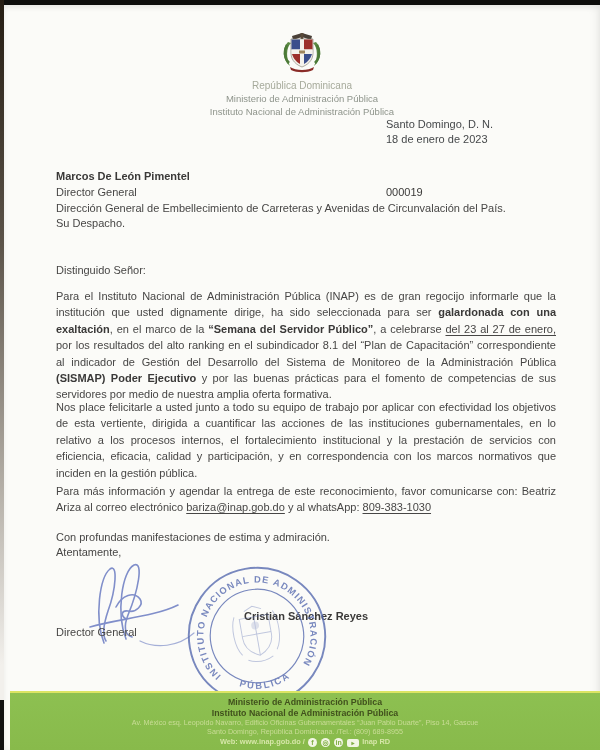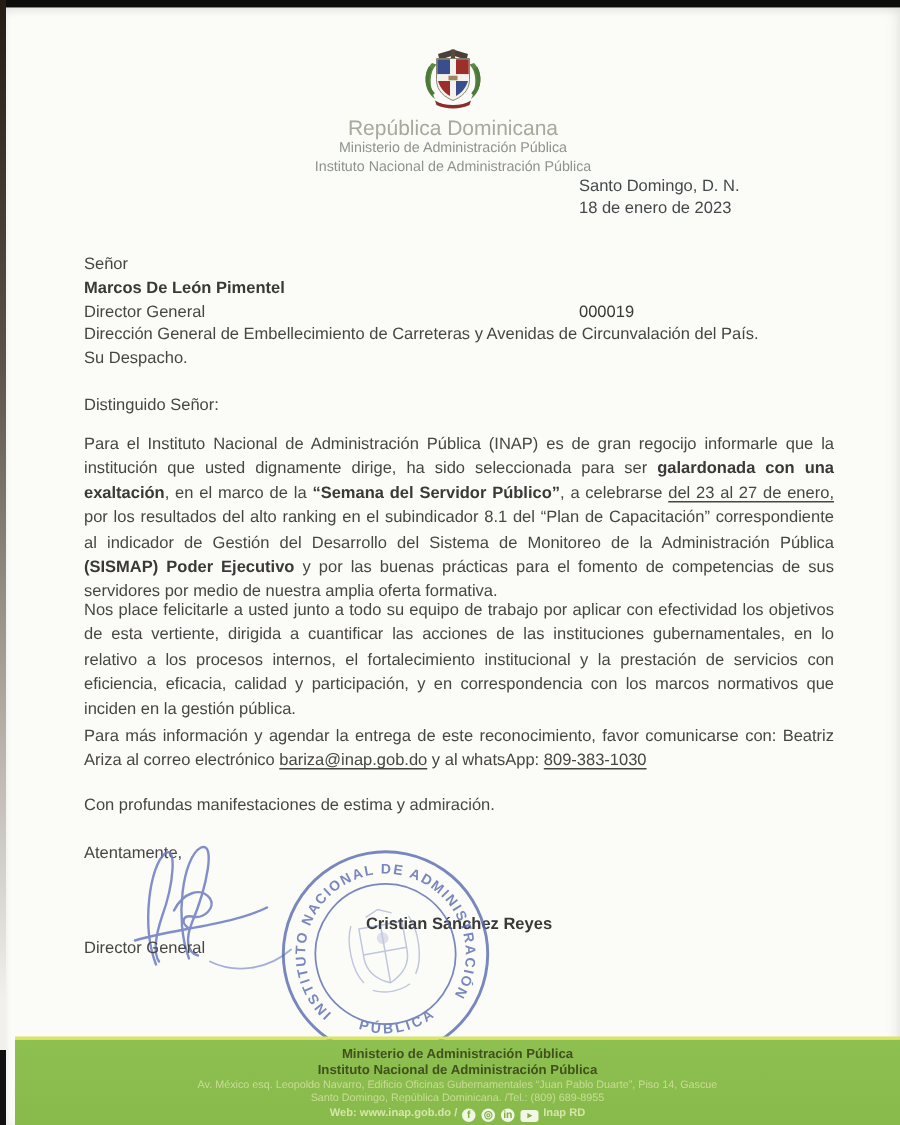--- a/index.html
+++ b/index.html
@@ -6,38 +6,38 @@
     font-family:"Liberation Sans",sans-serif;}
   .scan-top{position:absolute;top:0;left:0;right:0;height:5px;background:#0d0d0b;}
   .scan-left{position:absolute;top:0;left:0;width:4px;height:700px;
     background:linear-gradient(to bottom,#241c12 0%,#5c544a 35%,#b5b0a8 70%,#f2f0ec 95%);}
   .paper{position:absolute;top:5px;left:4px;right:0;bottom:0;background:#fbfbf8;
     box-shadow:inset -4px 0 8px rgba(0,0,0,.05), inset 0 3px 5px rgba(0,0,0,.06);}
   .blk{position:absolute;left:52px;width:500px;color:#474645;font-size:11px;line-height:16.4px;}
   
   .letterhead{position:absolute;top:27px;left:0;width:100%;text-align:center;}
   .coat{display:block;margin:0 auto 3px auto;}
-  .lh-line1{font-size:14px;line-height:13px;color:#a6aa9b;}
+  .lh-line1{font-size:10px;line-height:13px;color:#a6aa9b;}
   .lh-line{font-size:9.5px;line-height:13px;color:#8e948b;}
   
   .dateline{position:absolute;top:112px;left:382px;font-size:11px;line-height:15px;color:#45484a;}
   
   .recipient{top:164px;line-height:15.8px;}
   .b{font-weight:bold;color:#3a3938;}
   .u{text-decoration:underline;text-underline-offset:2px;}
   .docnum{position:absolute;left:330px;top:31px;font-weight:normal;color:#3a3938;}
   .rec-line{position:relative;}
   
   .just{text-align:justify;}
   .greeting{top:257px;}
   .p1{top:283px;}
   .p2{top:394px;}
   .p3{top:478px;}
   .closing{top:524px;}
-  .farewell{top:556px;}
+  .farewell{top:539px;}
   .signer-name{top:603px;font-weight:bold;color:#3a3938;text-align:center;}
   .signer-title{top:619px;}
   .initials{top:662px;margin-top:46px;}
   .sig-svg{position:absolute;left:78px;top:550px;pointer-events:none;}
   .stamp{position:absolute;left:180px;top:558px;transform:rotate(-10deg);opacity:.78;}
   
   .footer{position:absolute;left:6px;right:0;top:686px;height:59px;
     background:linear-gradient(to bottom,#8dc051 0%,#88ba4b 100%);
     border-top:2.5px solid #dbe464;text-align:center;box-sizing:border-box;padding-top:4px;}
   .ft-bold{font-size:8.8px;line-height:10.5px;font-weight:bold;color:#41511d;}
@@ -80,21 +80,20 @@
     <div class="lh-line">Ministerio de Administración Pública</div>
     <div class="lh-line">Instituto Nacional de Administración Pública</div>
   </div>
 
   <div class="dateline">
     <div>Santo Domingo, D. N.</div>
     <div>18 de enero de 2023</div>
   </div>
 
   <div class="blk recipient">
-    <div>Señor</div>
     <div class="b">Marcos De León Pimentel</div>
     <div class="rec-line">
       <span>Director General</span>
       <span class="docnum" style="top:0;">000019</span>
     </div>
     <div>Dirección General de Embellecimiento de Carreteras y Avenidas de Circunvalación del País.</div>
     <div>Su Despacho.</div>
   </div>
 
   <div class="blk greeting">Distinguido Señor:</div>

